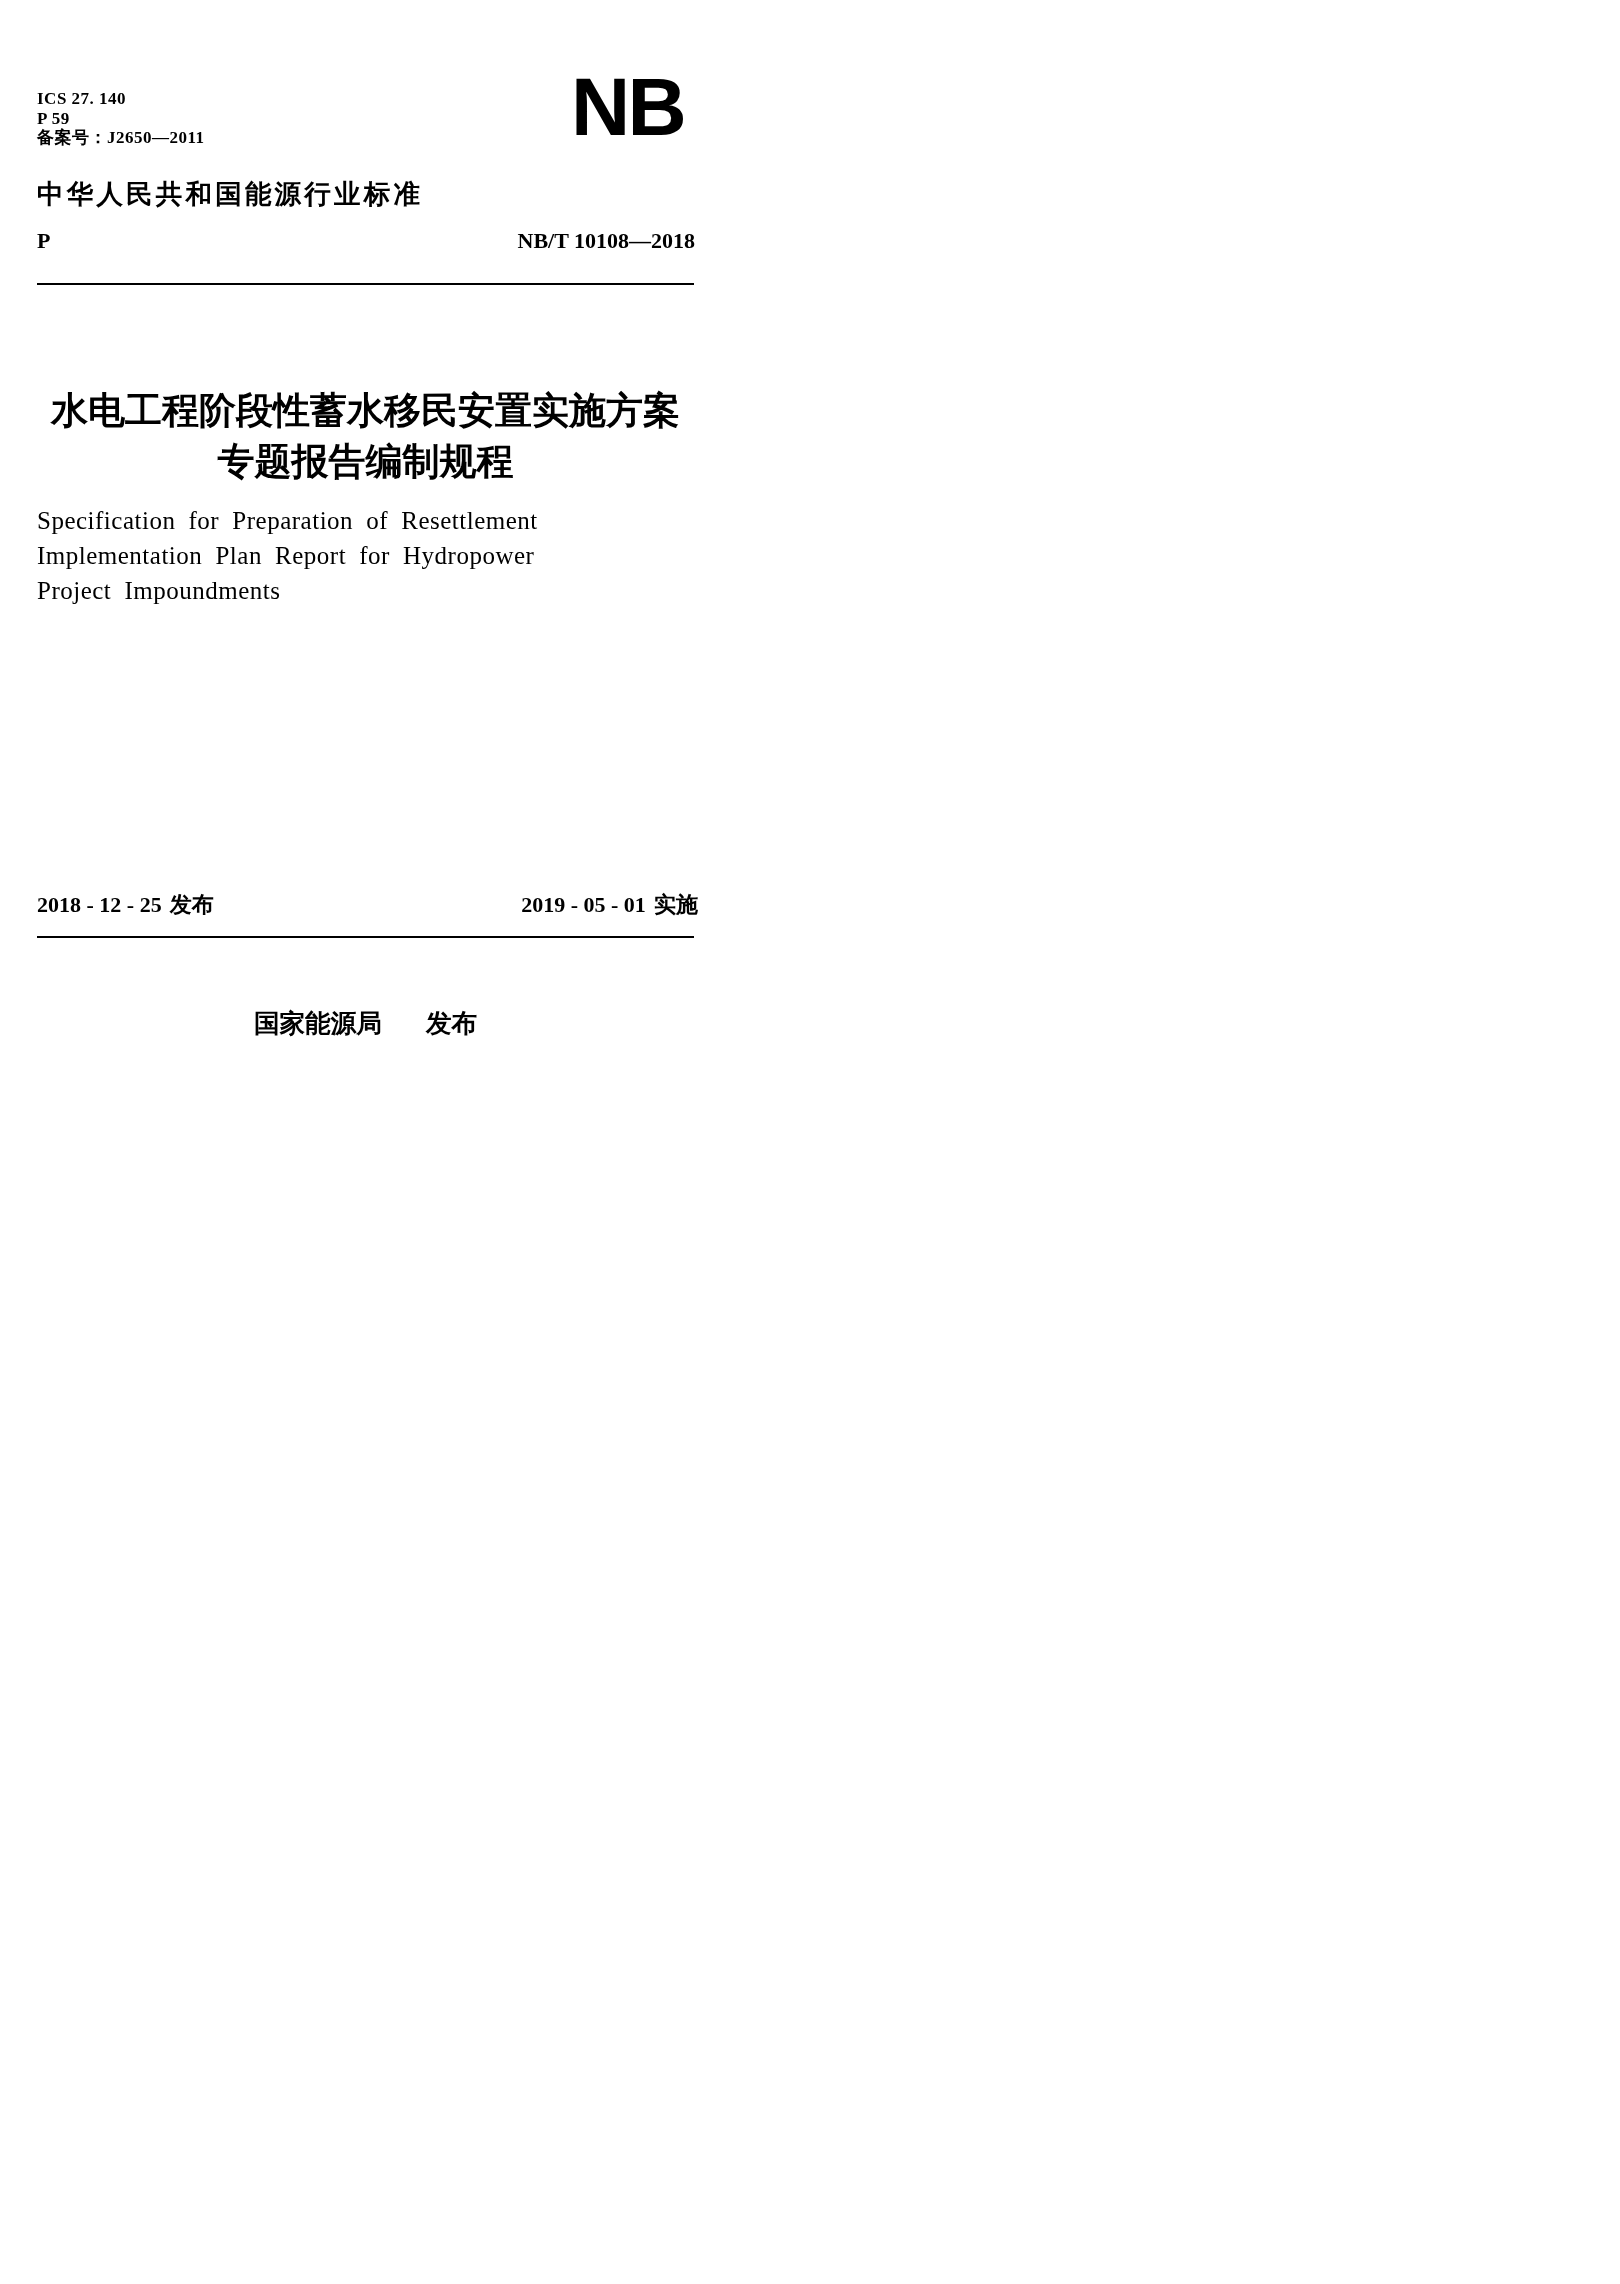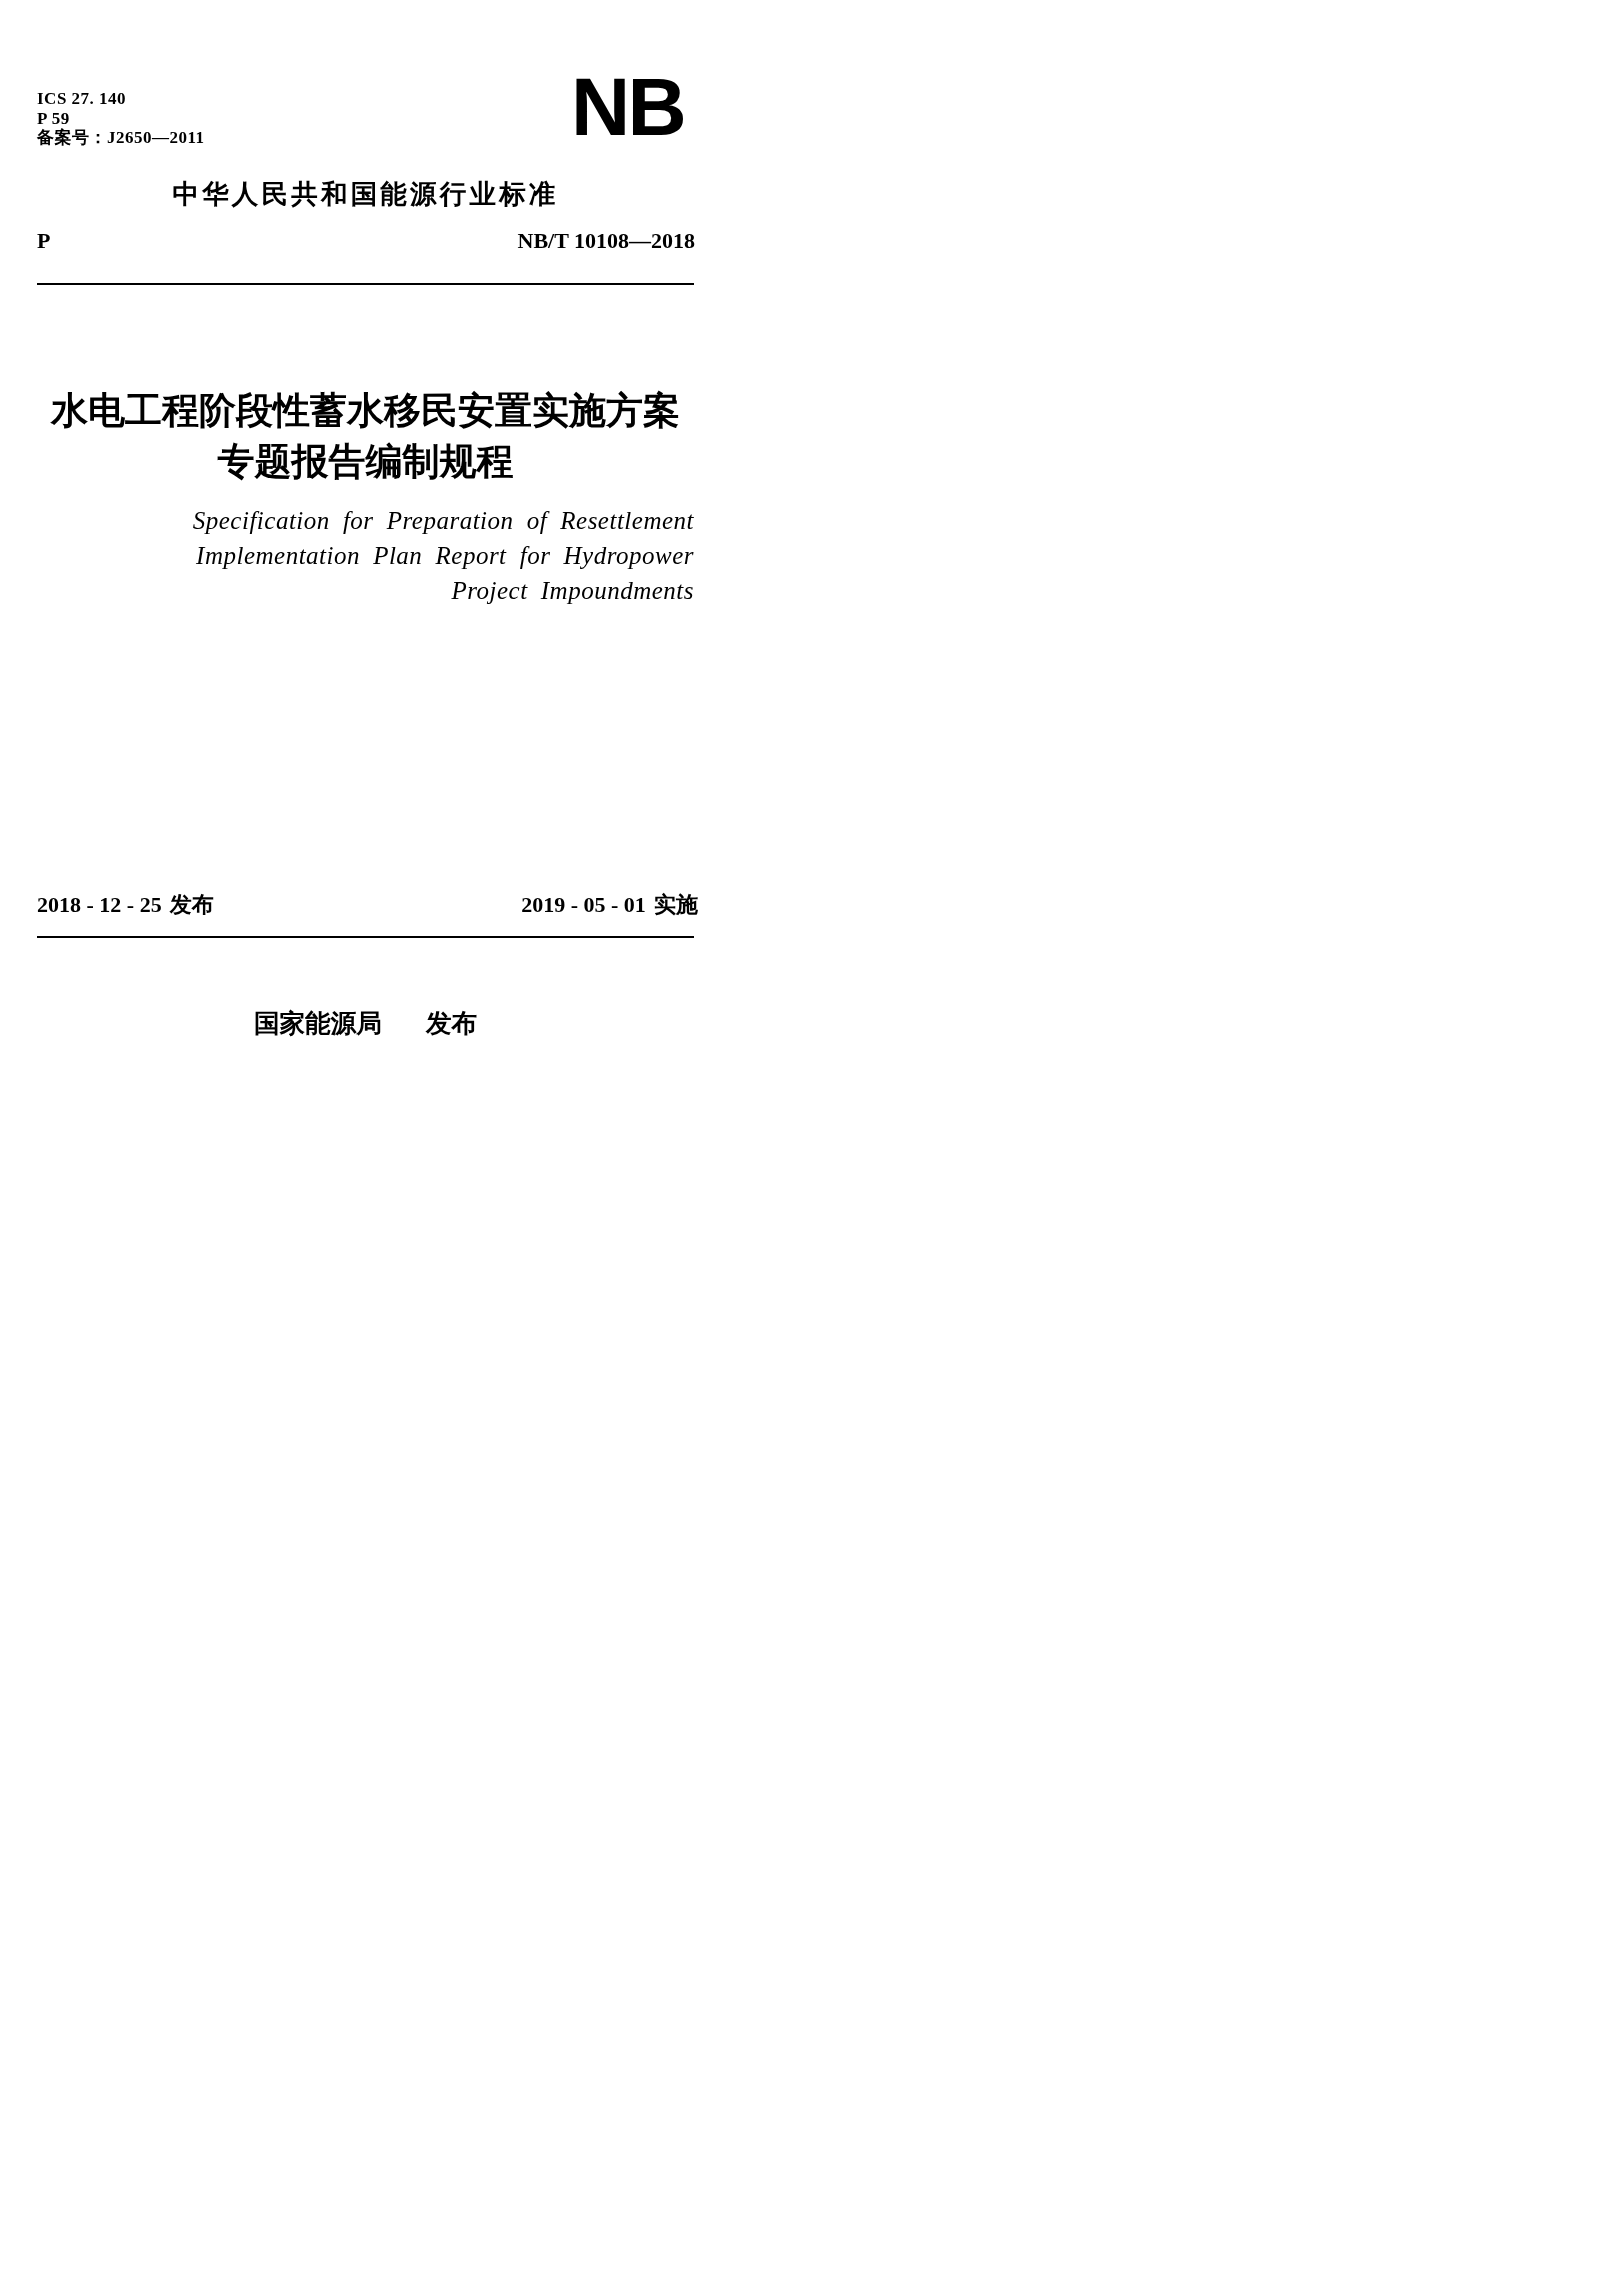--- a/index.html
+++ b/index.html
@@ -22,21 +22,21 @@
     letter-spacing:0.5px;
     white-space:nowrap;
   }
   .nb-logo{
     right:126px;top:66px;
     font-size:82px;line-height:82px;
     letter-spacing:-2.7px;
   }
   .standard-type{
     left:37px;width:657px;top:178px;
-    text-align:center;
+    text-align:left;
     font-size:26.5px;line-height:33px;
     letter-spacing:3.2px;
     white-space:nowrap;
   }
   .std-number-row{
     left:37px;width:658px;top:227px;
     display:flex;justify-content:space-between;align-items:baseline;
     font-size:22px;line-height:28px;
     white-space:nowrap;
   }
@@ -46,26 +46,25 @@
 
   .title-zh{
     left:37px;width:657px;top:385px;
     text-align:center;
     font-size:37px;line-height:51px;
     font-weight:700;
     white-space:nowrap;
   }
   .title-en{
     left:37px;width:657px;top:503px;
-    text-align:right;
+    text-align:left;
     font-size:25px;line-height:35px;
     word-spacing:6.4px;
     letter-spacing:0.5px;
     white-space:nowrap;
-    font-style:italic;
   }
   .dates-row{
     left:37px;width:661px;top:891px;
     display:flex;justify-content:space-between;align-items:baseline;
     font-size:22px;line-height:28px;
     white-space:nowrap;
   }
   .date-label{margin-left:8.2px;}
   .publisher-row{
     left:37px;width:657px;top:1007px;

